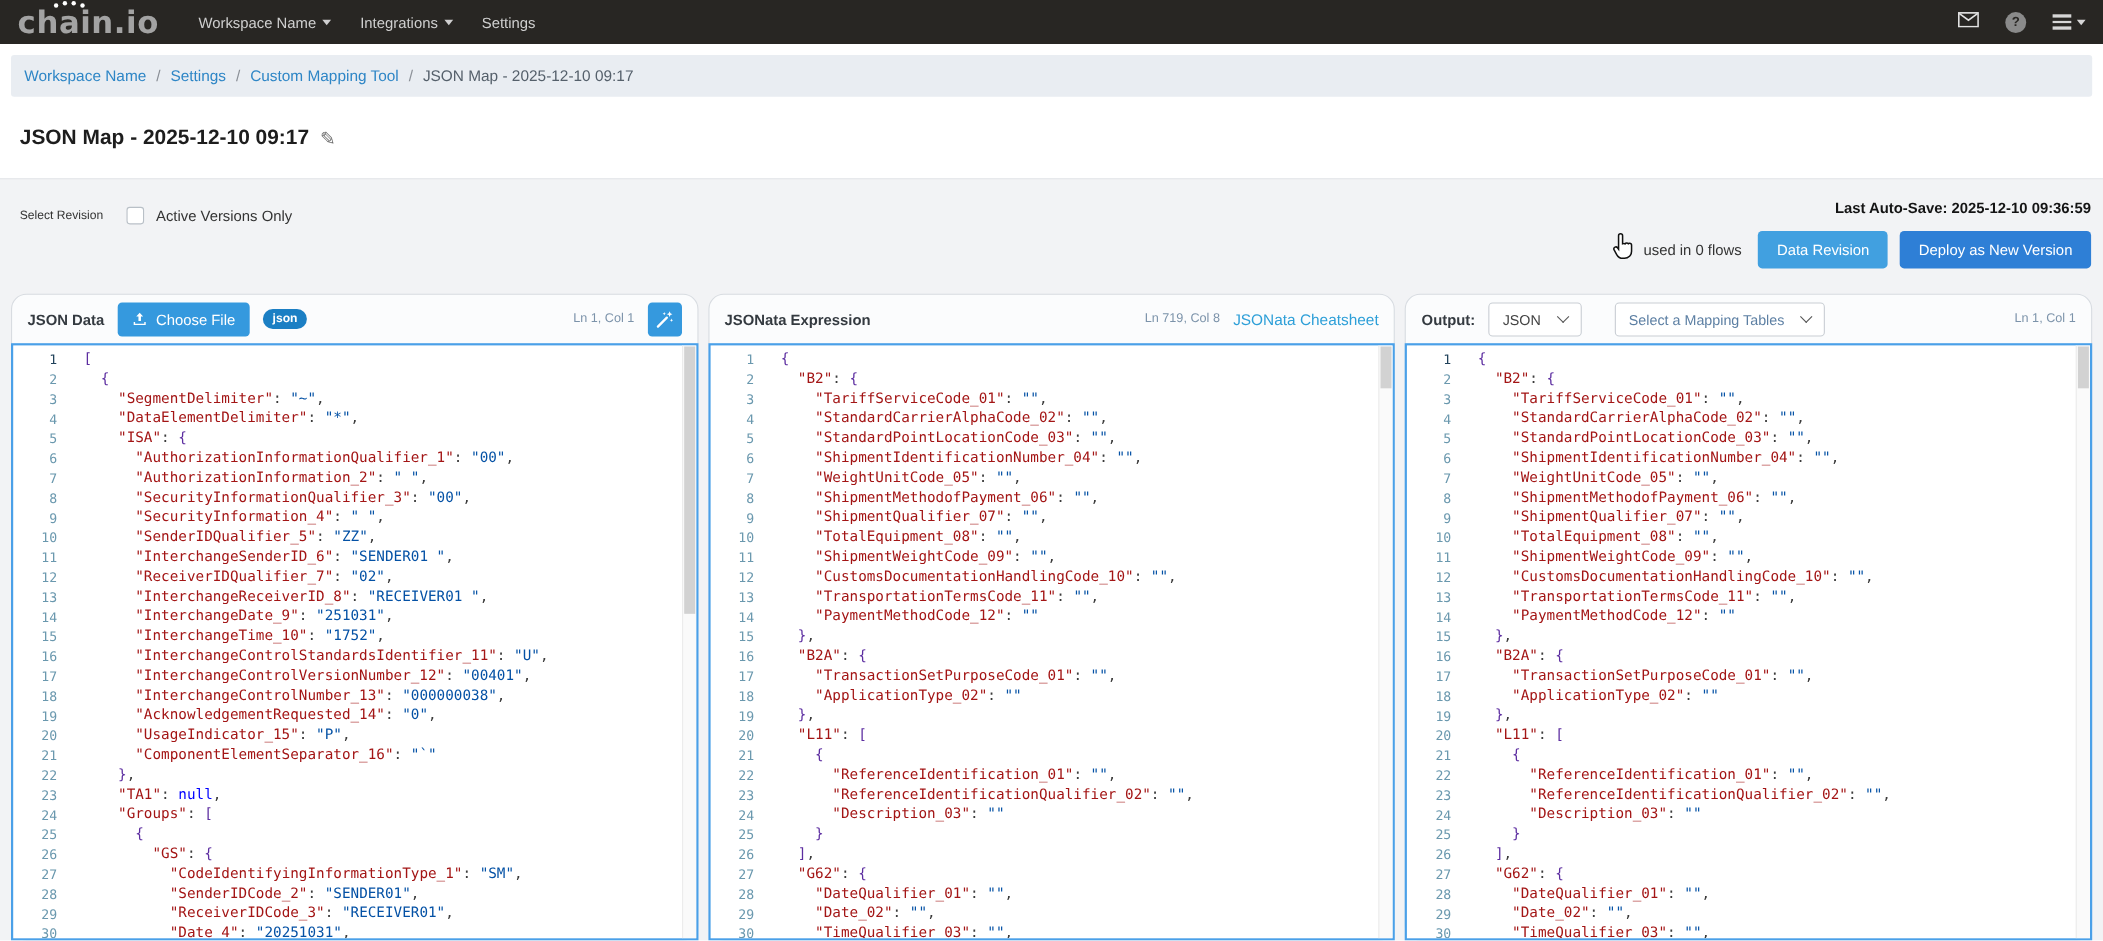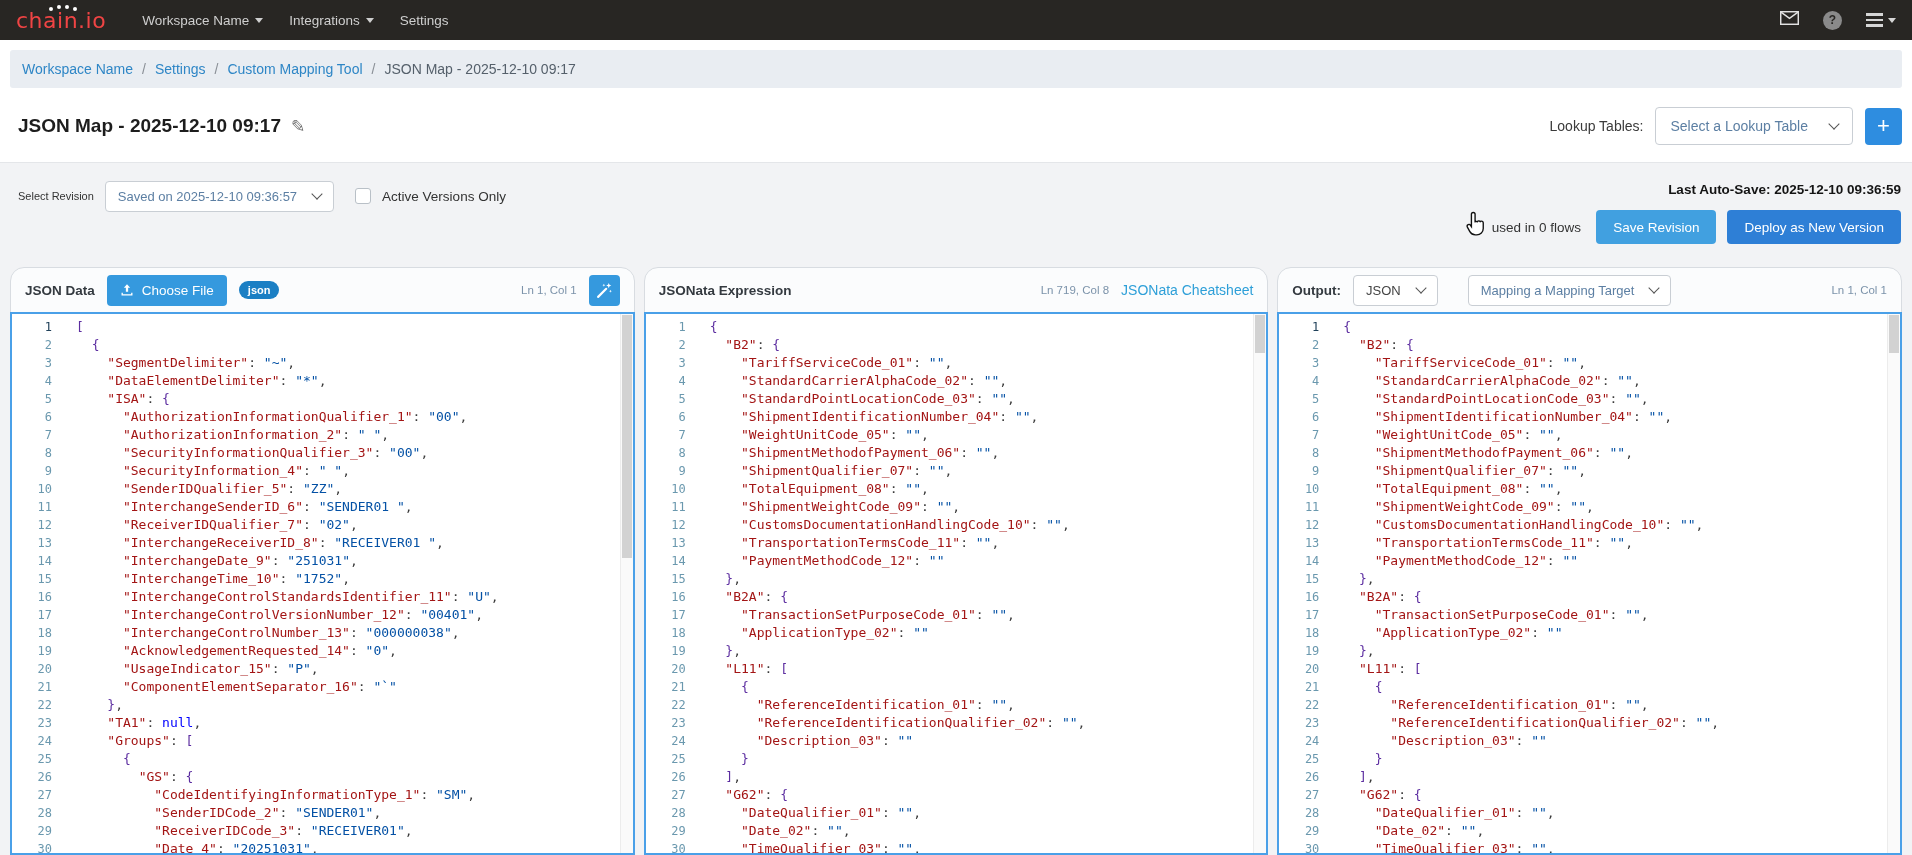--- a/index.html
+++ b/index.html
@@ -1,21 +1,21 @@
 <!DOCTYPE html>
 <html><head>
 <meta charset="utf-8">
 <style>
   * { margin:0; padding:0; box-sizing:border-box; }
   html,body { width:1912px; height:855px; overflow:hidden; background:#fff;
     font-family:"Liberation Sans", sans-serif; color:#333; }
 
   
   .navbar { height:40px; background:#282623; display:flex; align-items:center; padding:0 16px; }
-  .logo { position:relative; color:#ef4444; font-size:22px; font-weight:400; letter-spacing:.5px; margin-right:36px; font-family:"DejaVu Sans",sans-serif; }
+  .logo { position:relative; color:#a3a3a3; font-size:28px; font-weight:700; letter-spacing:.5px; margin-right:36px; font-family:"DejaVu Sans",sans-serif; }
   .logo-dots { position:absolute; top:-1px; left:33px; width:4px; height:4px; border-radius:50%; background:#fff;
     box-shadow:8px -2px 0 #fff, 16px -2px 0 #fff, 24px 0 0 #fff; }
   .nav-item { color:#cfcfcf; font-size:13.5px; margin-right:26px; display:flex; align-items:center; gap:6px; cursor:pointer; }
   .nav-caret { width:0; height:0; border-left:4px solid transparent; border-right:4px solid transparent; border-top:5px solid #cfcfcf; }
   .nav-right { margin-left:auto; display:flex; align-items:center; gap:24px; }
   .help-circle { width:19px; height:19px; border-radius:50%; background:#8a8a8a; color:#282623; font-size:12px; font-weight:700;
     display:flex; align-items:center; justify-content:center; }
   .burger { display:flex; align-items:center; gap:5px; }
   .burger-bars { display:flex; flex-direction:column; gap:3px; }
   .burger-bars span { display:block; width:17px; height:2.5px; background:#d6d6d6; }
@@ -132,47 +132,35 @@
   <span class="bc-link">Settings</span>
   <span class="bc-sep">/</span>
   <span class="bc-link">Custom Mapping Tool</span>
   <span class="bc-sep">/</span>
   <span class="bc-current">JSON Map - 2025-12-10 09:17</span>
 </div>
 
 <div class="title-row">
   <h1 class="page-title">JSON Map - 2025-12-10 09:17</h1>
   <span class="edit-pencil">✎</span>
-  <div class="lookup-group">
-    <span class="lookup-label">Lookup Tables:</span>
-    <div class="selectbox" style="min-width:190px;">
-      <span>Select a Lookup Table</span>
-      <span class="chev"></span>
-    </div>
-    <button class="add-btn">+</button>
-  </div>
 </div>
 
 <div class="lower">
 
   <div class="controls-row">
     <div class="rev-group">
       <span class="rev-label">Select Revision</span>
-      <div class="selectbox small">
-        <span>Saved on 2025-12-10 09:36:57</span>
-        <span class="chev"></span>
-      </div>
       <span class="checkbox"></span>
       <span class="chk-label">Active Versions Only</span>
     </div>
     <div class="actions">
       <div class="autosave">Last Auto-Save: 2025-12-10 09:36:59</div>
       <div class="btn-row">
         <span class="used-in">used in 0 flows</span>
-        <button class="btn btn-save">Save Revision</button>
+        <button class="btn btn-save">Data Revision</button>
         <button class="btn btn-deploy">Deploy as New Version</button>
       </div>
     </div>
   </div>
 
   <div class="panels">
 
     <div class="panel">
       <div class="panel-header">
         <span class="panel-title">JSON Data</span>
@@ -343,21 +331,21 @@
     </div>
 
     <div class="panel">
       <div class="panel-header">
         <span class="panel-title">Output:</span>
         <div class="selectbox small" style="color:#444;">
           <span>JSON</span>
           <span class="chev"></span>
         </div>
         <div class="selectbox small" style="margin-left:18px;min-width:188px;">
-          <span>Mapping a Mapping Target</span>
+          <span>Select a Mapping Tables</span>
           <span class="chev"></span>
         </div>
         <span class="pos-text">Ln 1, Col 1</span>
       </div>
       <div class="editor">
         <div class="gutter">
             <div class="ln-num active">1</div>
             <div class="ln-num">2</div>
             <div class="ln-num">3</div>
             <div class="ln-num">4</div>

